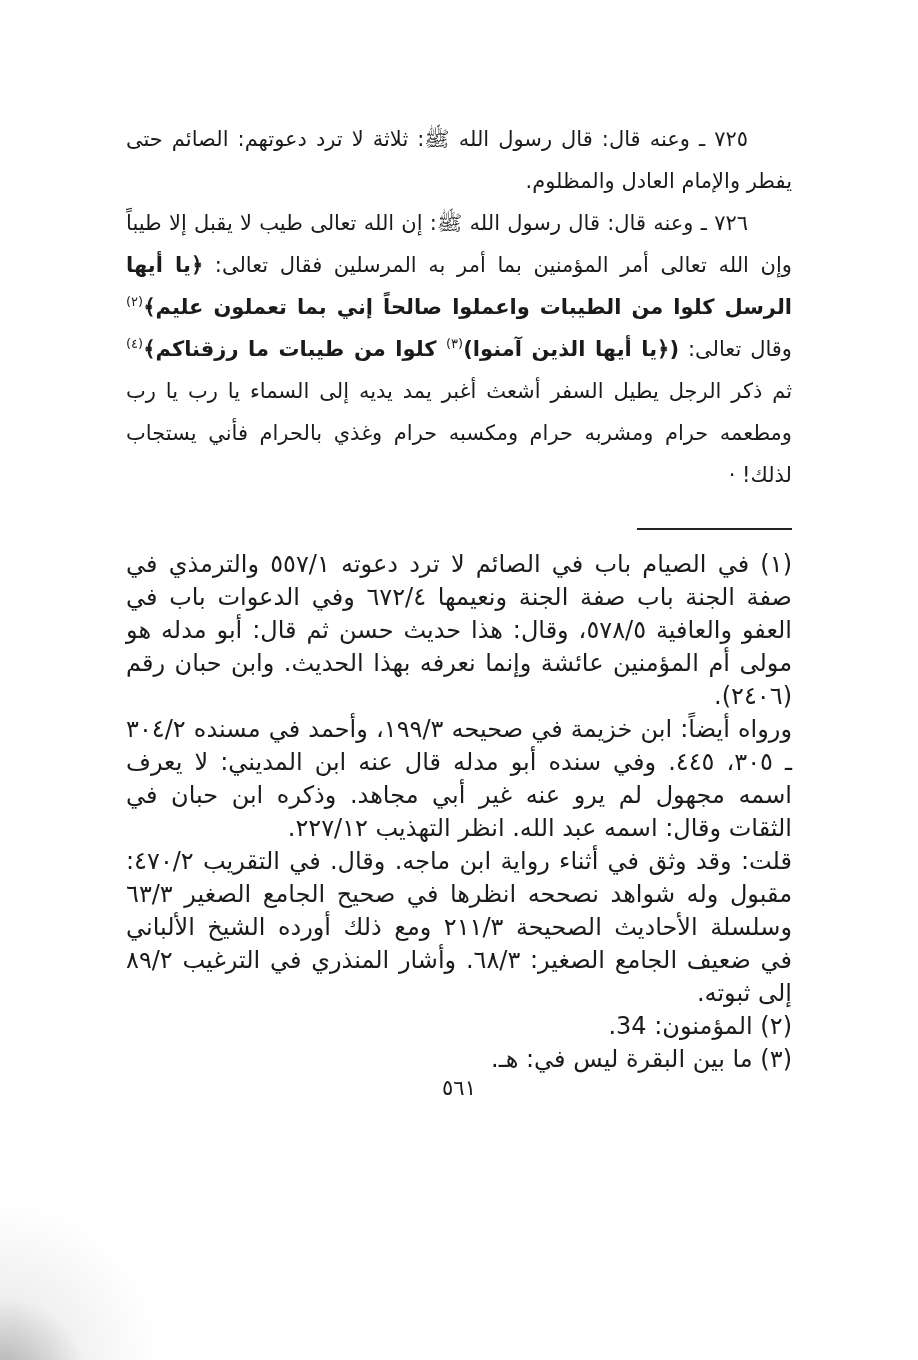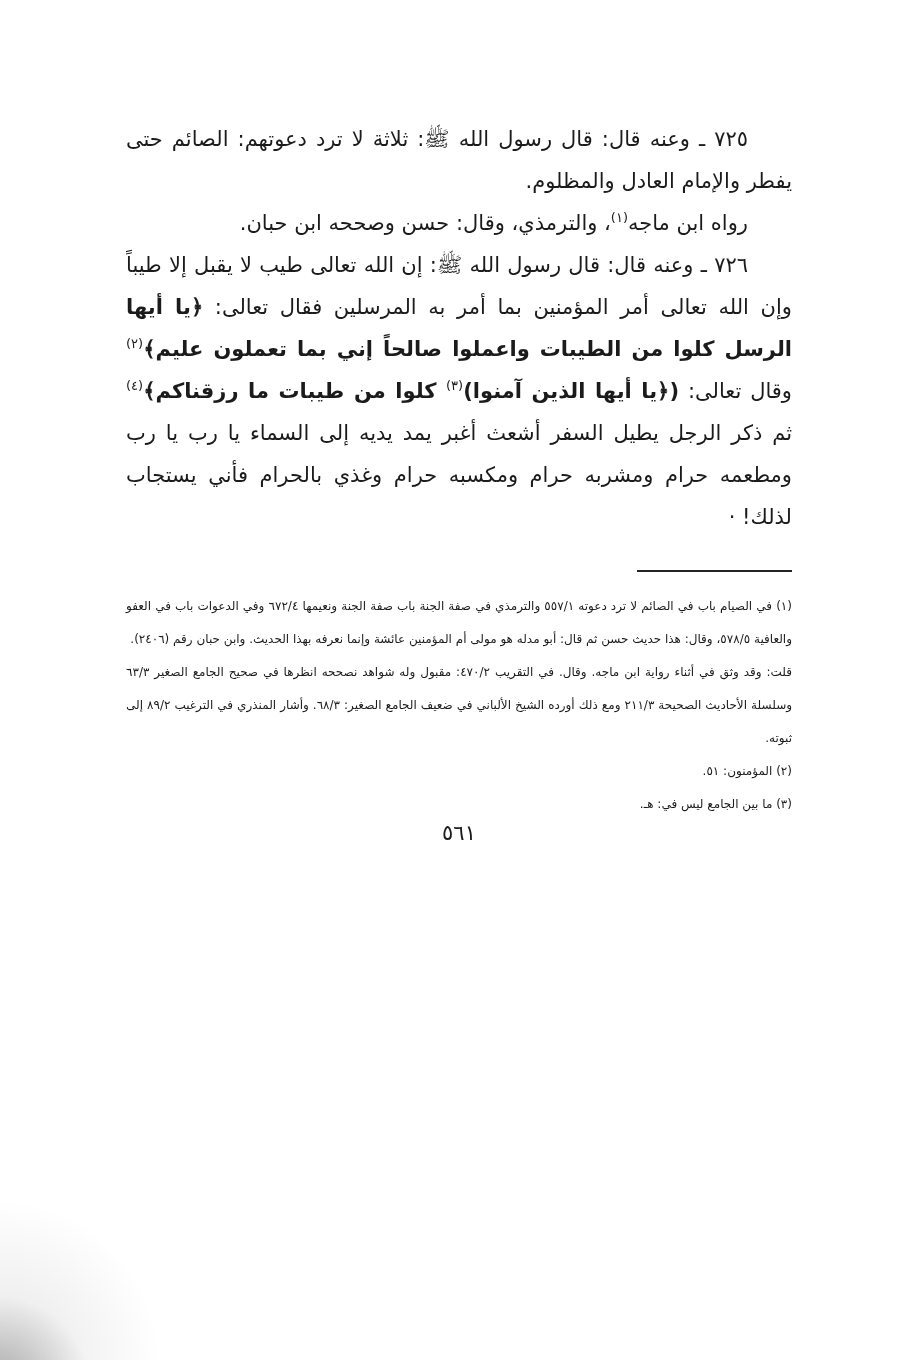--- a/index.html
+++ b/index.html
@@ -45,21 +45,21 @@
   }
   
   .footnote-rule {
     width: 155px;
     height: 0;
     border-top: 2px solid #242424;
     margin: 32px 0 18px 0;
   }
   .footnotes p {
     margin: 0;
-    font-size: 12px;
+    font-size: 24px;
     line-height: 33px;
     text-align: justify;
   }
   .footnotes p.single { text-align: right; }
   .fn-marker { white-space: nowrap; }
   
   .page-number {
     text-align: center;
     font-size: 21px;
     letter-spacing: 3px;
@@ -69,52 +69,52 @@
 <body>
 
 <div class="book-page">
 
   <div class="main-text">
 
     <p class="para-indent hadith-725">
       <span>٧٢٥ ـ وعنه قال: قال رسول الله ﷺ: ثلاثة لا ترد دعوتهم: الصائم حتى يفطر والإمام العادل والمظلوم.</span>
     </p>
 
-    <p class="para-indent source-line">
-      <span>رواه ابن ماجه</span><sup class="fnref">(١)</sup><span>، والترمذي، وقال: حسن وصححه ابن حبان.</span>
-    </p>
 
     <p class="para-indent hadith-726">
       <span>٧٢٦ ـ وعنه قال: قال رسول الله ﷺ: إن الله تعالى طيب لا يقبل إلا طيباً وإن الله تعالى أمر المؤمنين بما أمر به المرسلين فقال تعالى: </span><span class="verse">﴿يا أيها الرسل كلوا من الطيبات واعملوا صالحاً إني بما تعملون عليم﴾</span><sup class="fnref">(٢)</sup><span> وقال تعالى: </span><span class="verse">(﴿يا أيها الذين آمنوا)</span><sup class="fnref">(٣)</sup><span class="verse"> كلوا من طيبات ما رزقناكم﴾</span><sup class="fnref">(٤)</sup><span> ثم ذكر الرجل يطيل السفر أشعث أغبر يمد يديه إلى السماء يا رب يا رب ومطعمه حرام ومشربه حرام ومكسبه حرام وغذي بالحرام فأني يستجاب لذلك! ·</span>
     </p>
 
   </div>
 
   <div class="footnote-rule"></div>
 
   <div class="footnotes">
 
     <p>
       <span class="fn-marker">(١)</span>
       <span>في الصيام باب في الصائم لا ترد دعوته ٥٥٧/١ والترمذي في صفة الجنة باب صفة الجنة ونعيمها ٦٧٢/٤ وفي الدعوات باب في العفو والعافية ٥٧٨/٥، وقال: هذا حديث حسن ثم قال: أبو مدله هو مولى أم المؤمنين عائشة وإنما نعرفه بهذا الحديث. وابن حبان رقم (٢٤٠٦).</span>
     </p>
 
+    <p>
+      <span>ورواه أيضاً: ابن خزيمة في صحيحه ١٩٩/٣، وأحمد في مسنده ٣٠٤/٢ ـ ٣٠٥، ٤٤٥. وفي سنده أبو مدله قال عنه ابن المديني: لا يعرف اسمه مجهول لم يرو عنه غير أبي مجاهد. وذكره ابن حبان في الثقات وقال: اسمه عبد الله. انظر التهذيب ٢٢٧/١٢.</span>
+    </p>
 
     <p>
       <span>قلت: وقد وثق في أثناء رواية ابن ماجه. وقال. في التقريب ٤٧٠/٢: مقبول وله شواهد نصححه انظرها في صحيح الجامع الصغير ٦٣/٣ وسلسلة الأحاديث الصحيحة ٢١١/٣ ومع ذلك أورده الشيخ الألباني في ضعيف الجامع الصغير: ٦٨/٣. وأشار المنذري في الترغيب ٨٩/٢ إلى ثبوته.</span>
     </p>
 
     <p class="single">
       <span class="fn-marker">(٢)</span>
-      <span>المؤمنون: ٥١.</span>
+      <span>المؤمنون: 34.</span>
     </p>
 
     <p class="single">
       <span class="fn-marker">(٣)</span>
-      <span>ما بين الجامع ليس في: هـ.</span>
+      <span>ما بين البقرة ليس في: هـ.</span>
     </p>
 
 
   </div>
 
   <div class="page-number">٥٦١</div>
 
 </div>
 
 </body></html>

